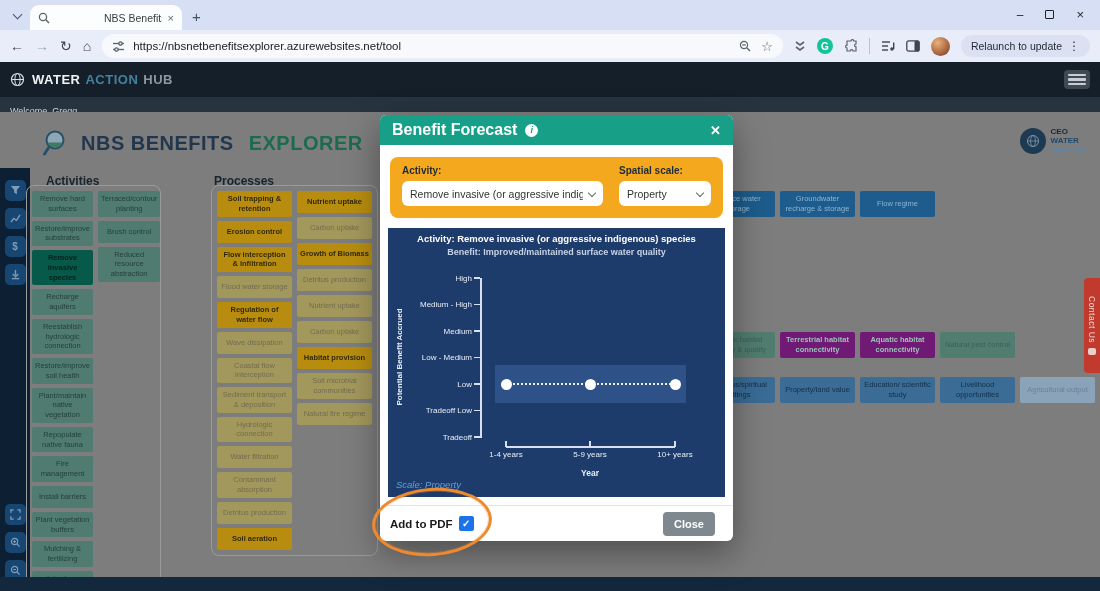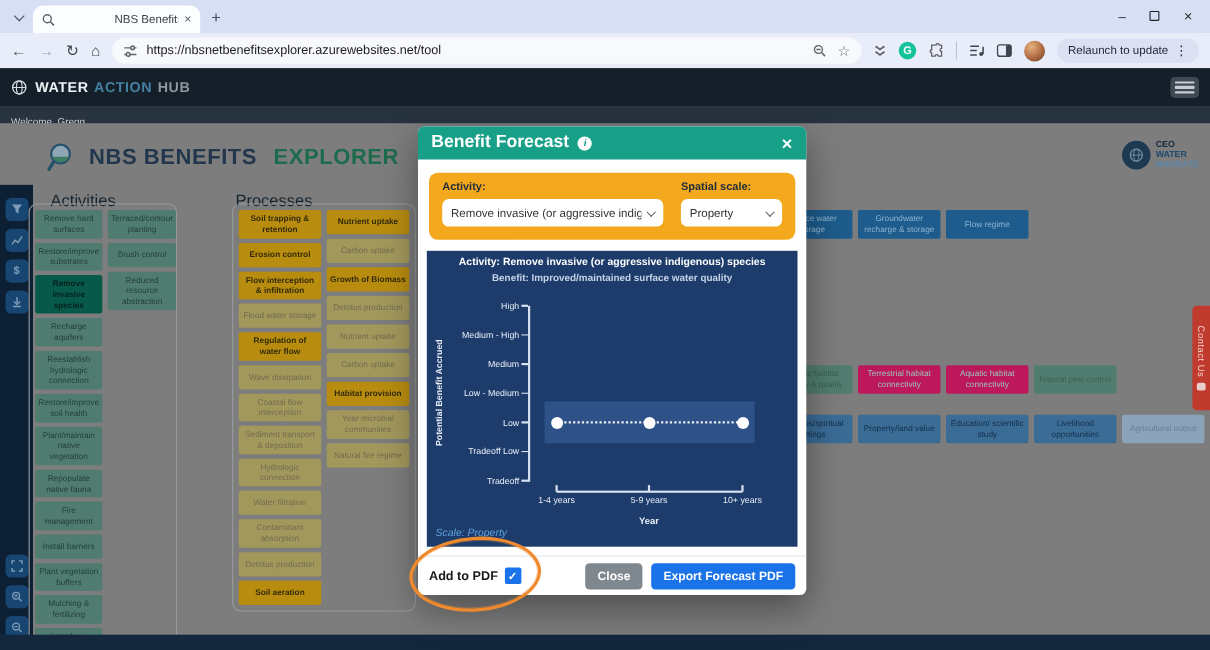--- a/index.html
+++ b/index.html
@@ -48,32 +48,32 @@
   .page-title .t2{font-size:20px;font-weight:bold;color:#1d6b4d;letter-spacing:.5px;margin-left:6px;}
   .mandate{position:absolute;top:16px;right:10px;display:flex;align-items:center;gap:5px;}
   .mandate .txt{font-size:8px;font-weight:bold;line-height:1.1;}
   .mandate .l1{color:#16293b;}.mandate .l2{color:#1d4a70;}.mandate .l3{color:#5d87aa;}
   .emblem{width:26px;height:26px;border-radius:50%;background:#1d3a52;display:flex;align-items:center;justify-content:center;}
 
   .sidebar{position:absolute;left:0;top:56px;bottom:0;width:30px;background:#0d1f33;display:flex;flex-direction:column;align-items:center;padding:12px 0 10px;gap:7px;}
   .sb-btn{width:21px;height:21px;border-radius:5px;background:#174672;color:#7e9cb8;display:flex;align-items:center;justify-content:center;font-size:10px;font-weight:bold;flex:0 0 auto;}
   .sb-spacer{flex:1;}
 
-  .col-header{position:absolute;font-size:15px;font-weight:normal;color:#17242e;}
+  .col-header{position:absolute;font-size:12px;font-weight:bold;color:#17242e;}
   .panel{position:absolute;border:1px solid #979b9e;border-radius:8px;padding:5px;display:flex;gap:5px;align-items:flex-start;}
   .pcol{display:flex;flex-direction:column;gap:4px;width:74px;}
   .tile{min-height:22px;border-radius:2px;display:flex;align-items:center;justify-content:center;text-align:center;font-size:7.5px;line-height:1.3;padding:3px 3px;width:100%;}
   .tile.act{background:#4f7b70;color:#24403a;}
   .tile.selected{background:#07594a;color:#03211b;font-weight:bold;}
   .tile.bright{background:#b88d0f;color:#332a0a;font-weight:bold;}
   .tile.faded{background:#a3985c;color:#716c4f;}
   .bgrow{position:absolute;display:flex;gap:5px;}
   .bgrow .tile{width:75px;flex:0 0 auto;}
   .tile.blue{background:#1d5c8c;color:#8fb4d1;}
-  .tile.green{background:#be185d;color:#9ac4b8;font-weight:normal;}
+  .tile.green{background:#701a75;color:#9ac4b8;font-weight:bold;}
   .tile.fgreen{background:#517d70;color:#3c6054;}
   .tile.blue2{background:#3a6c96;color:#132f4a;}
   .tile.fblue2{background:#8aa3b8;color:#68809b;}
 
   .contact{position:absolute;right:0;top:166px;width:16px;height:95px;background:#c03a2e;border-radius:4px 0 0 4px;display:flex;flex-direction:column;align-items:center;justify-content:center;gap:5px;}
   .contact .vtxt{writing-mode:vertical-rl;font-size:8.5px;color:#f3d9d4;letter-spacing:.5px;}
   .contact .bubble{width:8px;height:7px;background:#e9cfc9;border-radius:2px;}
   .footer-strip{position:absolute;left:0;right:0;bottom:0;height:14px;background:#13273d;}
 
   
@@ -326,21 +326,21 @@
           <div class="tile bright">Soil aeration</div>
         </div>
       <div class="pcol" id="proc-col2" style="width:76px;">
           <div class="tile bright">Nutrient uptake</div>
           <div class="tile faded">Carbon uptake</div>
           <div class="tile bright">Growth of Biomass</div>
           <div class="tile faded">Detritus production</div>
           <div class="tile faded">Nutrient uptake</div>
           <div class="tile faded">Carbon uptake</div>
           <div class="tile bright">Habitat provision</div>
-          <div class="tile faded">Year microbial communities</div>
+          <div class="tile faded">Soil microbial communities</div>
           <div class="tile faded">Natural fire regime</div>
         </div>
     </div>
 
     <div class="bgrow" id="row-storage" style="left:700px;top:79px;">
         <div class="tile blue">Surface water storage</div>
         <div class="tile blue">Groundwater recharge &amp; storage</div>
         <div class="tile blue">Flow regime</div>
       </div>
     <div class="bgrow" id="row-habitat" style="left:700px;top:220px;">
@@ -420,18 +420,17 @@
         <div class="marker" style="left: 112.5px; top: 150.5px;"></div>
         <div class="marker" style="left: 196.5px; top: 150.5px;"></div>
         <div class="marker" style="left: 281.5px; top: 150.5px;"></div>
       </div>
 
     <div class="modal-footer">
       <span class="pdf-label">Add to PDF</span>
       <span class="checkbox">✓</span>
       <span class="f-spacer"></span>
       <span class="btn close">Close</span>
-      <span class="btn export">Export Forecast PDF</span>
     </div>
   </div>
 
   <div class="annotation"></div>
 </div>
 
 </body></html>

